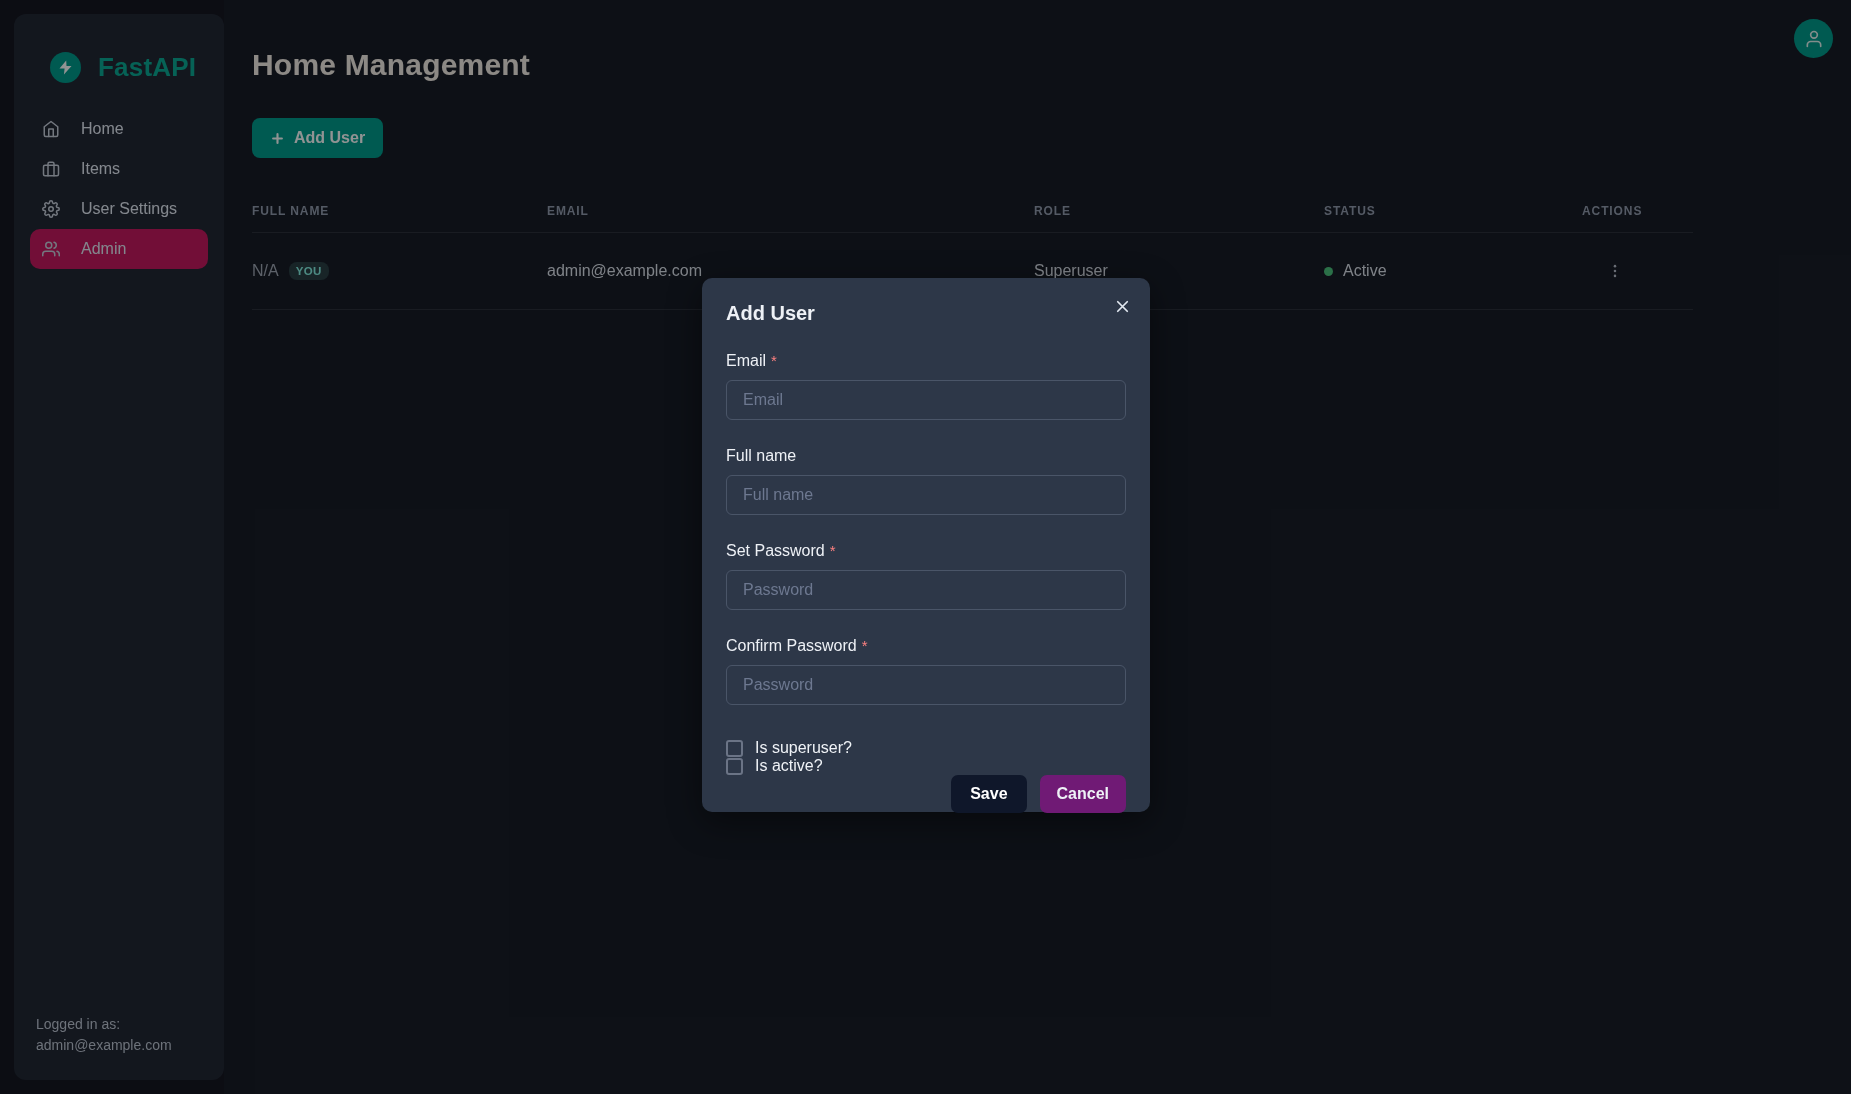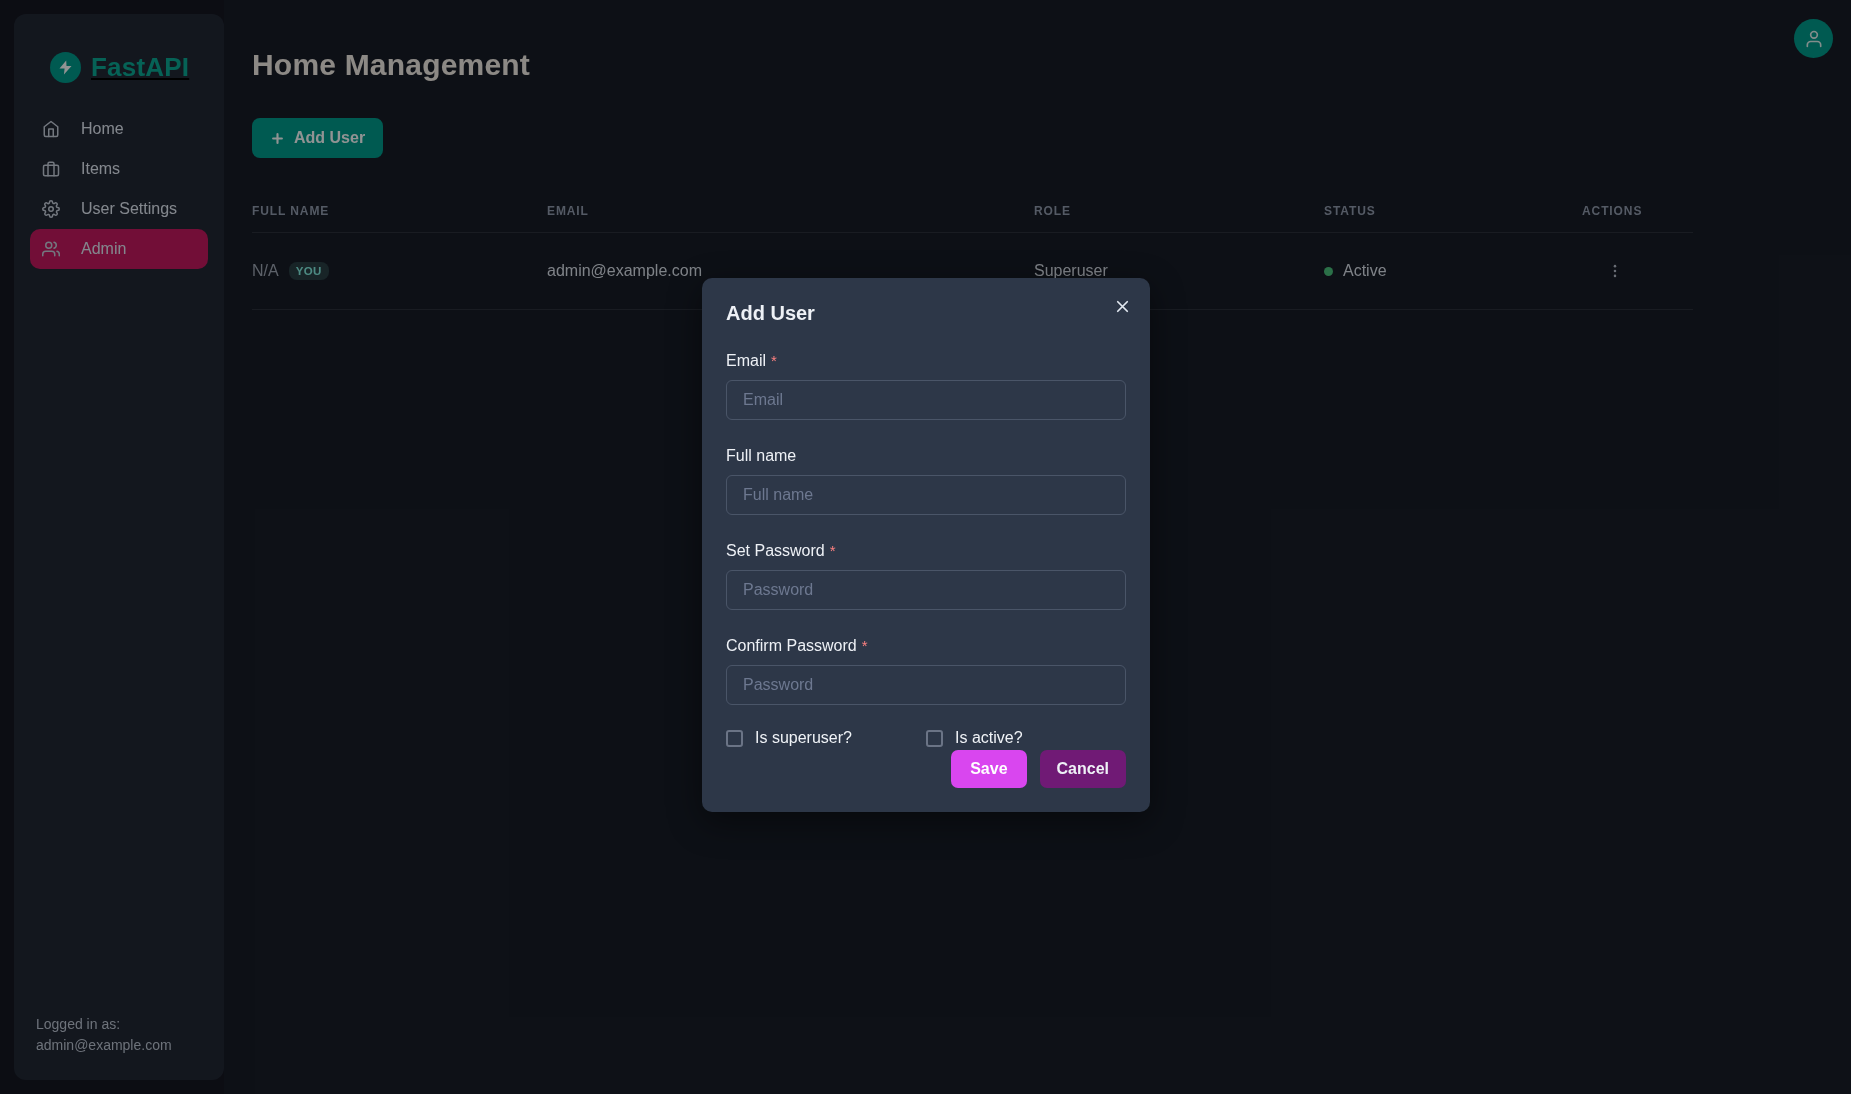--- a/index.html
+++ b/index.html
@@ -74,21 +74,21 @@
     padding: 4px 10px; margin-left: 14px;
   }
   .actions-menu-btn svg { width: 18px; height: 18px; }
 
   
   .sidebar {
     position: absolute; left: 14px; top: 14px; width: 210px; height: 1066px;
     background: #212733; border-radius: 12px;
     display: flex; flex-direction: column; padding: 38px 16px 24px 16px;
   }
-  .logo { display: flex; align-items: center; gap: 10px; padding-left: 20px; text-decoration: underline; }
+  .logo { display: flex; align-items: center; gap: 17px; padding-left: 20px; }
   .logo-mark {
     width: 31px; height: 31px; border-radius: 50%; background: #009688;
     display: flex; align-items: center; justify-content: center; color: #f3f6f5;
   }
   .logo-mark svg { width: 17px; height: 17px; }
   .logo-text { font-size: 26px; font-weight: 600; color: #0aa38f; letter-spacing: .2px; }
 
   .nav { margin-top: 26px; display: flex; flex-direction: column; }
   .nav-item {
     display: flex; align-items: center; gap: 21px;
@@ -126,37 +126,37 @@
   .field-label { font-size: 16px; color: #eef1f6; display: block; }
   .required-mark { color: #fc8181; margin-left: 5px; font-size: 15px; }
   .field input {
     margin-top: 10px; width: 100%; height: 40px;
     background: transparent; border: 1px solid #4a5568; border-radius: 6px;
     padding: 0 16px; font-size: 16px; color: #eef1f6;
     font-family: inherit; outline: none;
   }
   .field input::placeholder { color: #6d7890; }
 
-  .checkbox-row { display: flex; margin-top: 24px; }
+  .checkbox-row { display: flex; margin-top: 34px; flex-direction: column; }
   .checkbox-item { width: 50%; display: flex; align-items: center; gap: 12px; }
   .checkbox-box {
     width: 17px; height: 17px; border: 2px solid #6b7486; border-radius: 3px;
     flex: none; cursor: pointer;
   }
   .checkbox-label { font-size: 16px; color: #f0f3f7; }
 
   .modal-footer {
     margin-top: auto; display: flex; justify-content: flex-end; gap: 13px;
   }
   .btn {
     height: 38px; border: none; border-radius: 7px; cursor: pointer;
     font-size: 16px; font-weight: 700; font-family: inherit;
     display: inline-flex; align-items: center; justify-content: center;
   }
-  .btn-save { background: #d946ef; color: #ffffff; padding: 0 19px; }
+  .btn-save { background: #0f172a; color: #ffffff; padding: 0 19px; }
   .btn-cancel { background: #701a75; color: #eef1f6; padding: 0 17px; }
 </style>
 </head>
 <body>
 
 <div id="page-root">
 
   <div class="main-region">
 
     <h1 class="page-title">Home Management</h1>

